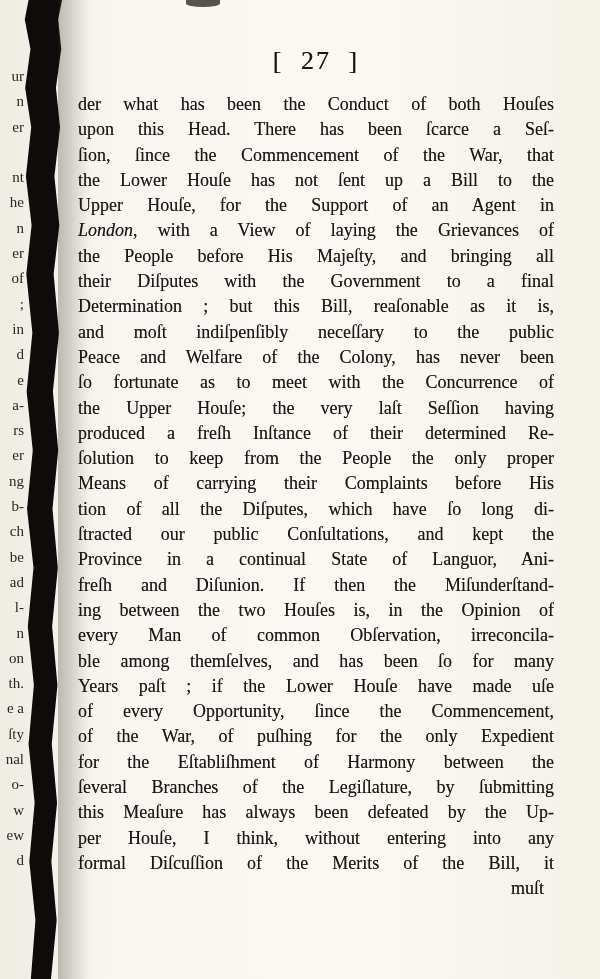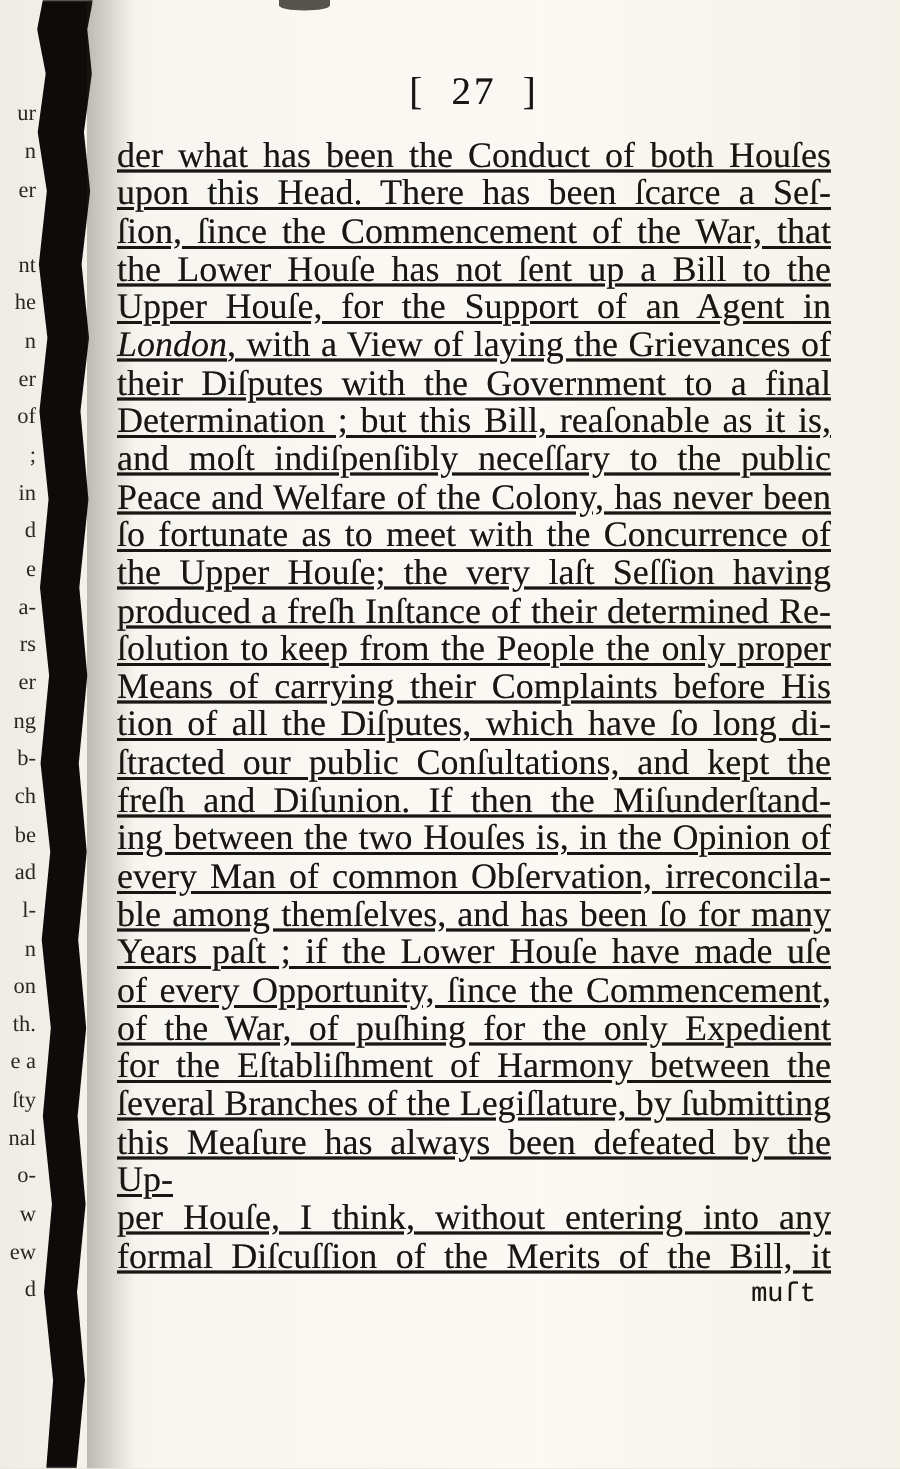--- a/index.html
+++ b/index.html
@@ -61,37 +61,35 @@
   }
   .page-header {
     text-align: center;
     font-size: 26px;
     letter-spacing: 2px;
     word-spacing: 9px;
     margin-bottom: 16px;
     text-shadow: 0 0 0.4px rgba(0,0,0,0.55);
   }
   .text-block {
-    font-size: 24px;
+    font-size: 18px;
     line-height: 25.3px;
     text-shadow: 0 0 0.4px rgba(0,0,0,0.5);
-    text-decoration: underline;
   }
   .line {
     text-align: justify;
     text-align-last: justify;
   }
   .line em { font-style: italic; }
   .catchword {
     font-size: 18px;
     line-height: 25.3px;
     text-align: right;
     padding-right: 10px;
     text-shadow: 0 0 0.4px rgba(0,0,0,0.5);
-    font-family: Liberation Mono, monospace;
   }
 </style>
 </head>
 <body>
 
 <div class="page">
   <div class="gutter-band"></div>
   <div class="gutter-fade"></div>
   <div class="top-smudge"></div>
 
@@ -132,31 +130,33 @@
 
   <div class="content">
     <div class="page-header">[ 27 ]</div>
     <div class="text-block" id="text-block">
         <div class="line"><span>der what has been the Conduct of both Houſes</span></div>
         <div class="line"><span>upon this Head.  There has been ſcarce a Seſ-</span></div>
         <div class="line"><span>ſion, ſince the Commencement of the War, that</span></div>
         <div class="line"><span>the Lower Houſe has not ſent up a Bill to the</span></div>
         <div class="line"><span>Upper Houſe, for the Support of an Agent in</span></div>
         <div class="line"><em>London</em><span>, with a View of laying the Grievances of</span></div>
+        <div class="line"><span>the People before His Majeſty, and bringing all</span></div>
         <div class="line"><span>their Diſputes with the Government to a final</span></div>
         <div class="line"><span>Determination ; but this Bill, reaſonable as it is,</span></div>
         <div class="line"><span>and moſt indiſpenſibly neceſſary to the public</span></div>
         <div class="line"><span>Peace and Welfare of the Colony, has never been</span></div>
         <div class="line"><span>ſo fortunate as to meet with the Concurrence of</span></div>
         <div class="line"><span>the Upper Houſe; the very laſt Seſſion having</span></div>
         <div class="line"><span>produced a freſh Inſtance of their determined Re-</span></div>
         <div class="line"><span>ſolution to keep from the People the only proper</span></div>
         <div class="line"><span>Means of carrying their Complaints before His</span></div>
         <div class="line"><span>tion of all the Diſputes, which have ſo long di-</span></div>
         <div class="line"><span>ſtracted our public Conſultations, and kept the</span></div>
+        <div class="line"><span>Province in a continual State of Languor, Ani-</span></div>
         <div class="line"><span>freſh and Diſunion.  If then the Miſunderſtand-</span></div>
         <div class="line"><span>ing between the two Houſes is, in the Opinion of</span></div>
         <div class="line"><span>every Man of common Obſervation, irreconcila-</span></div>
         <div class="line"><span>ble among themſelves, and has been ſo for many</span></div>
         <div class="line"><span>Years paſt ; if the Lower Houſe have made uſe</span></div>
         <div class="line"><span>of every Opportunity, ſince the Commencement,</span></div>
         <div class="line"><span>of the War, of puſhing for the only Expedient</span></div>
         <div class="line"><span>for the Eſtabliſhment of Harmony between the</span></div>
         <div class="line"><span>ſeveral Branches of the Legiſlature, by ſubmitting</span></div>
         <div class="line"><span>this Meaſure has always been defeated by the Up-</span></div>

